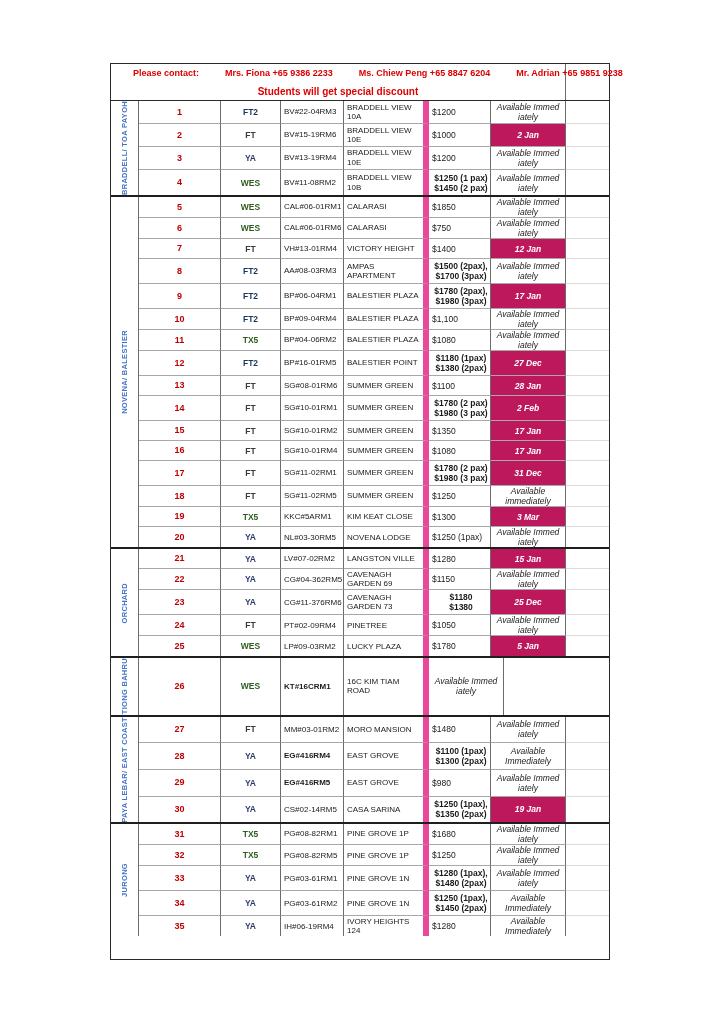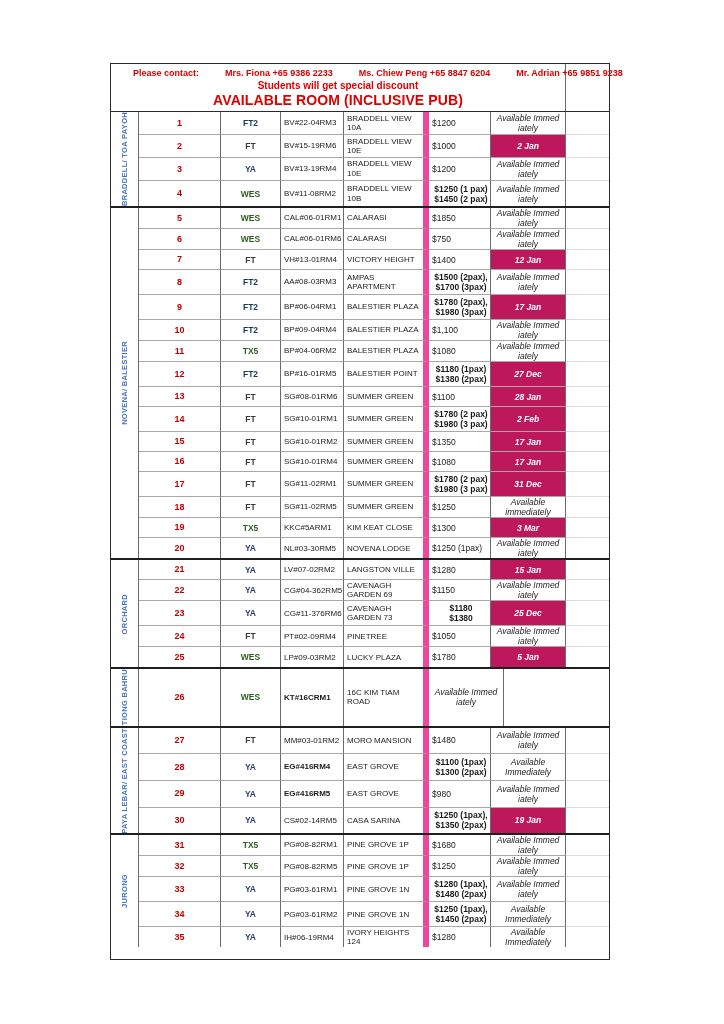--- a/index.html
+++ b/index.html
@@ -19,21 +19,21 @@
   }
   .header-main{
     width:455px;box-sizing:border-box;border-right:1px solid #6b6b6b;
     padding:4px 6px 3px 6px;text-align:center;
   }
   .header-strip{flex:1;}
   .contact-line{
     display:flex;gap:26px;justify-content:flex-start;padding-left:16px;
     font-size:9px;font-weight:bold;color:#dd0000;white-space:nowrap;
   }
-  .discount-line{font-size:10px;font-weight:bold;color:#dd0000;margin-top:2px;}
+  .discount-line{font-size:10px;font-weight:bold;color:#dd0000;margin-top:8px;}
   .title-line{font-size:14px;font-weight:bold;color:#dd0000;margin-top:1px;letter-spacing:.1px;}
   
   .table{flex:1;display:flex;flex-direction:column;}
   .section{
     display:flex;border-bottom:2px solid #1f1f1f;box-sizing:border-box;
   }
   .section:last-child{border-bottom:none;}
   .region-cell{
     width:28px;flex:0 0 28px;box-sizing:border-box;border-right:1px solid #6b6b6b;
     display:flex;align-items:center;justify-content:center;overflow:hidden;
@@ -69,21 +69,20 @@
 <div class="sheet">
   <div class="header">
     <div class="header-main">
       <div class="contact-line">
         <span>Please contact:</span>
         <span>Mrs. Fiona +65 9386 2233</span>
         <span>Ms. Chiew Peng +65 8847 6204</span>
         <span>Mr. Adrian +65 9851 9238</span>
       </div>
       <div class="discount-line">Students will get special discount</div>
-      <div class="title-line">AVAILABLE ROOM (INCLUSIVE PUB)</div>
     </div>
     <div class="header-strip"></div>
   </div>
   <div class="table" id="table-body">
       <div class="section">
         <div class="region-cell">
           <span>BRADDELL/ TOA PAYOH</span>
         </div>
         <div class="rows">
           <div class="row">

